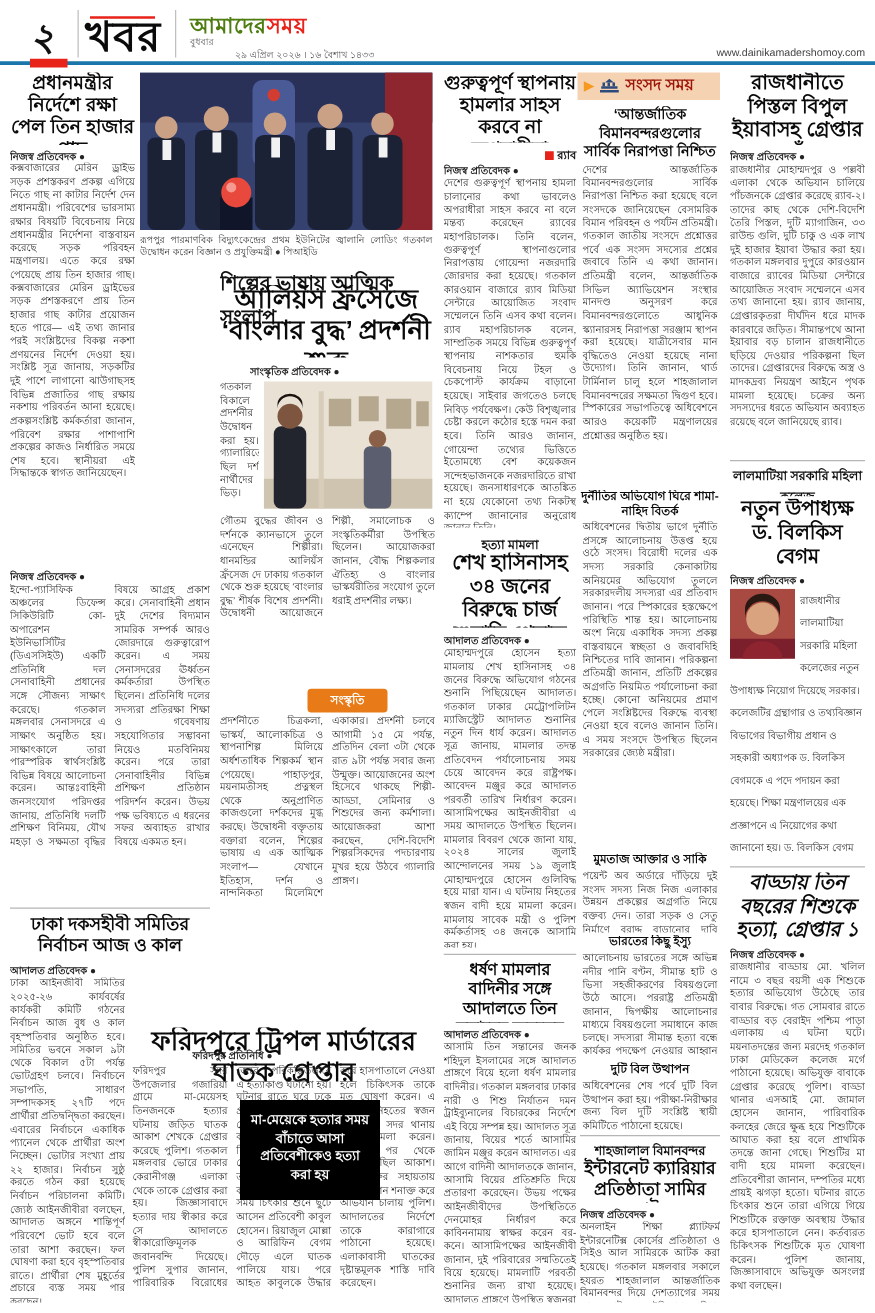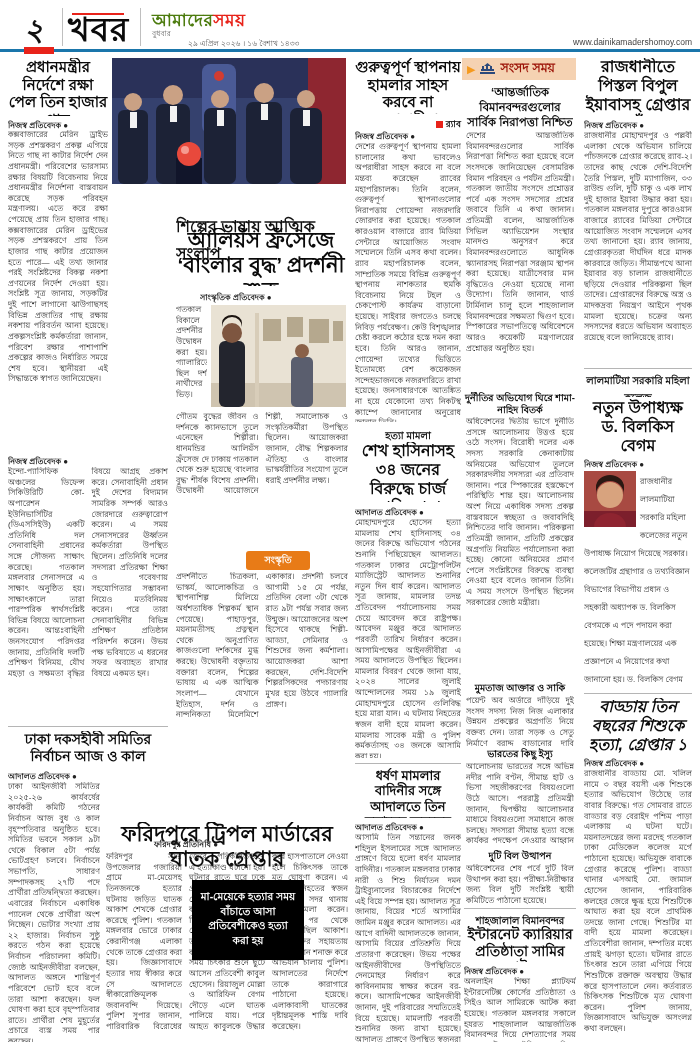--- a/index.html
+++ b/index.html
@@ -106,20 +106,21 @@
       <rect x="58" y="48" width="7" height="16"></rect>
       <rect x="105" y="52" width="7" height="16"></rect>
       <rect x="149" y="46" width="7" height="16"></rect>
       <rect x="191" y="52" width="7" height="16"></rect>
     </g>
 
     <rect x="64" y="100" width="26" height="26" fill="#11152a"></rect>
     <circle cx="77" cy="96" r="12" fill="#e8493c"></circle>
     <circle cx="73" cy="92" r="4" fill="#f59a90"></circle>
   </svg>
+  <div class="abs caption" style="left:112px;top:187px;width:234px;height:20px;">রূপপুর পারমাণবিক বিদ্যুৎকেন্দ্রের প্রথম ইউনিটের জ্বালানি লোডিং গতকাল উদ্বোধন করেন বিজ্ঞান ও প্রযুক্তিমন্ত্রী ● পিআইডি</div>
 
   <div class="abs kicker" style="left:176px;top:214px;width:172px;text-align:left;font-size:16px;">শিল্পের ভাষায় আত্মিক সংলাপ</div>
   <div class="abs headline" style="left:174px;top:228px;width:174px;height:58px;font-size:21px;font-weight:900;">আলিয়ঁস ফ্রঁসেজে ‘বাংলার বুদ্ধ’ প্রদর্শনী শুরু</div>
   <div class="abs byline" style="left:176px;top:291px;width:172px;margin-left:24px;">সাংস্কৃতিক প্রতিবেদক ●</div>
   <div class="abs bodytxt strip" style="left:176px;top:305px;width:31px;height:102px;">গতকাল বিকালে প্রদর্শনীর উদ্বোধন করা হয়। গ্যালারিতে ছিল দর্শনার্থীদের ভিড়।</div>
   <svg class="abs photo" style="left:211px;top:305px;" width="135" height="102" viewBox="0 0 135 102">
     <rect width="135" height="102" fill="#e9e2d4"></rect>
     <rect x="0" y="78" width="135" height="24" fill="#cfc4b0"></rect>
     <g fill="#b5a88e">
       <rect x="52" y="14" width="18" height="22"></rect>

